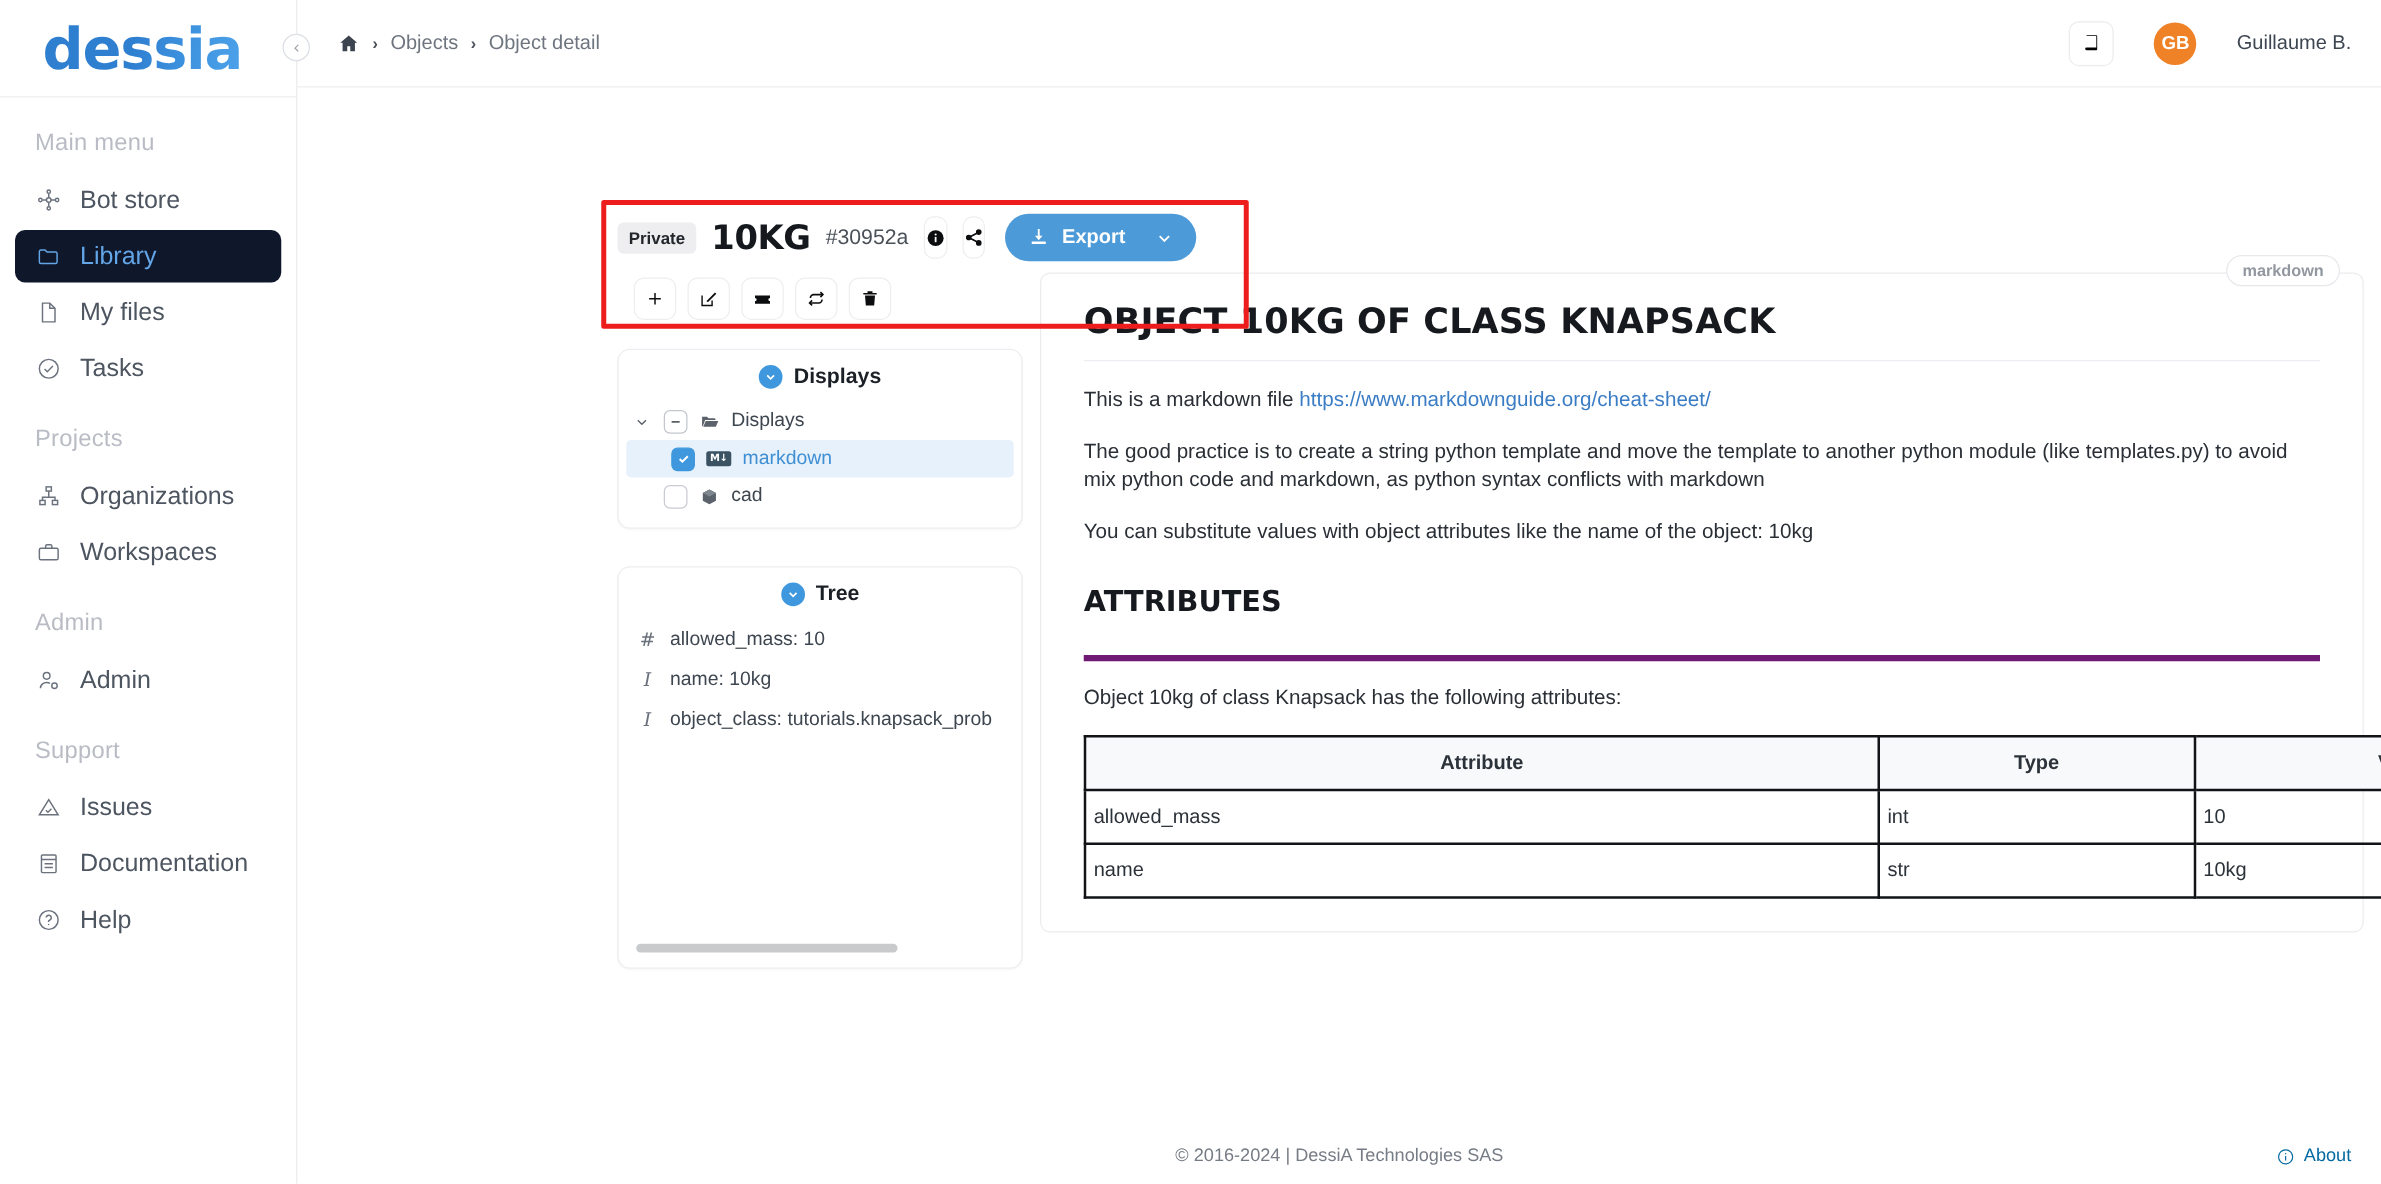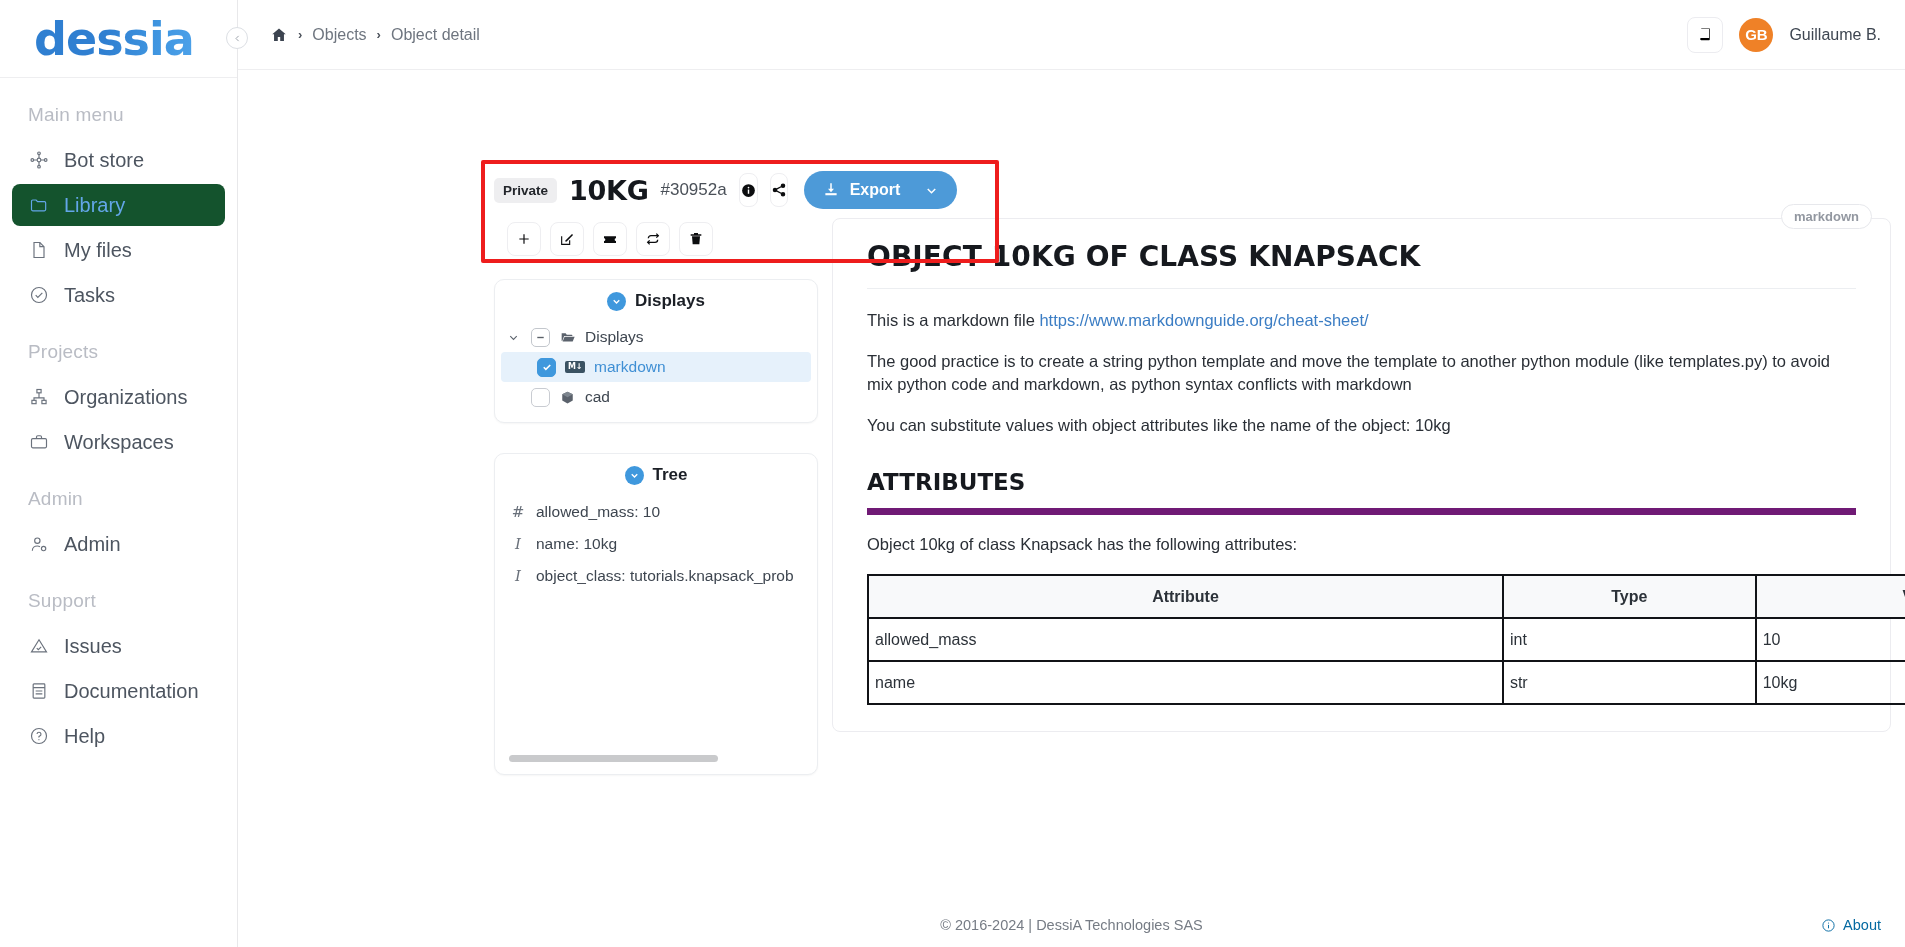--- a/index.html
+++ b/index.html
@@ -38,21 +38,21 @@
     letter-spacing: .2px;
   }
   .sb-section.first { padding-top: 26px; }
   .sb-item {
     display: flex; align-items: center; gap: 14px;
     height: 42px; margin: 3px 12px; padding-left: 16px;
     border-radius: 8px; cursor: pointer;
     color: #4d5560; font-size: 20px;
   }
   .sb-item .ic { width: 22px; height: 22px; display:flex; align-items:center; justify-content:center; color:#6b727d; flex:0 0 22px;}
-  .sb-item.active { background: #14532d; color: #63a6e8; }
+  .sb-item.active { background: #0f172a; color: #63a6e8; }
   .sb-item.active .ic { color: #63a6e8; }
   .sb-item svg { display:block; }
 
   .collapse-btn {
     position: absolute; right: -11px; top: 27px;
     width: 22px; height: 22px; border-radius: 50%;
     background: #fff; border: 1px solid #dcdfe4;
     display: flex; align-items: center; justify-content: center;
     color: #9aa0a9; font-size: 11px; z-index: 30; cursor: pointer;
   }
@@ -64,21 +64,21 @@
     height: 70px; flex: 0 0 70px;
     display: flex; align-items: center; justify-content: space-between;
     padding: 0 24px 0 32px;
     border-bottom: 1px solid #eeeef0;
   }
   .breadcrumb { display: flex; align-items: center; gap: 10px; font-size: 16px; color: #6e757f; }
   .breadcrumb .crumb { cursor: pointer; }
   .breadcrumb .sep { color: #4b515a; font-weight: 700; font-size: 13px; }
   .home-ic { color:#3c4450; display:flex; }
 
-  .topright { display: flex; align-items: center; gap: 16px; }
+  .topright { display: flex; align-items: center; gap: 32px; }
   .icon-box {
     width: 36px; height: 36px; border-radius: 8px;
     border: 1px solid #ececf0; background: #fff;
     display: flex; align-items: center; justify-content: center;
     cursor: pointer;
   }
   .avatar {
     width: 34px; height: 34px; border-radius: 50%;
     background: #ef8127; color: #fff; font-weight: 700; font-size: 15px;
     display: flex; align-items: center; justify-content: center;
@@ -170,21 +170,21 @@
     font-size: 13px; font-weight: 700; color: #9297a0; padding: 4px 12px;
   }
   .md-body { padding: 0 16px; color: #2a2f36; font-size: 16.5px; line-height: 1.45; }
   .md-h1 {
     font-size: 28px; font-weight: 800; color: #16191e; letter-spacing: .1px;
     padding-bottom: 10px; border-bottom: 1px solid #eceef1; margin-bottom: 20px;
     font-family:"DejaVu Sans",sans-serif;
   }
   .md-h2 {
     font-size: 23px; font-weight: 800; color: #16191e;
-    padding-bottom: 8px; border-bottom: 7px solid #701a75;
+    padding-bottom: 24px; border-bottom: 5px solid #701a75;
     margin-top: 28px; margin-bottom: 18px;
     font-family:"DejaVu Sans",sans-serif;
   }
   .md-p { margin-bottom: 17px; }
   .md-link { color: #3b7dc4; text-decoration: none; }
   .md-table { border-collapse: collapse; margin-top: 14px; width: 1225px; }
   .md-table th, .md-table td {
     border: 2px solid #111317; font-size: 16px;
     color: #2c3239; font-weight: 400; padding: 9px 6px;
   }

